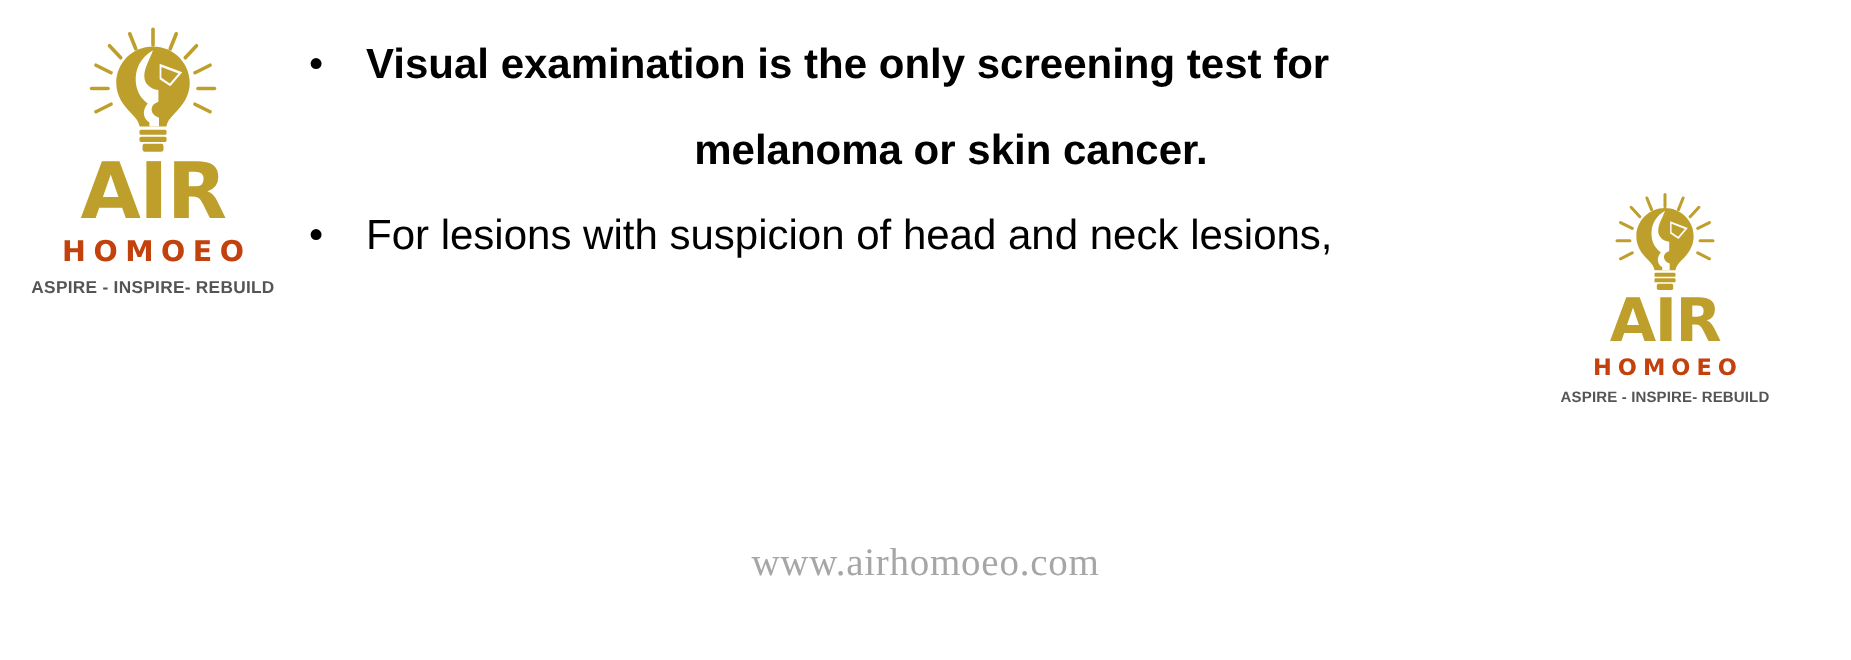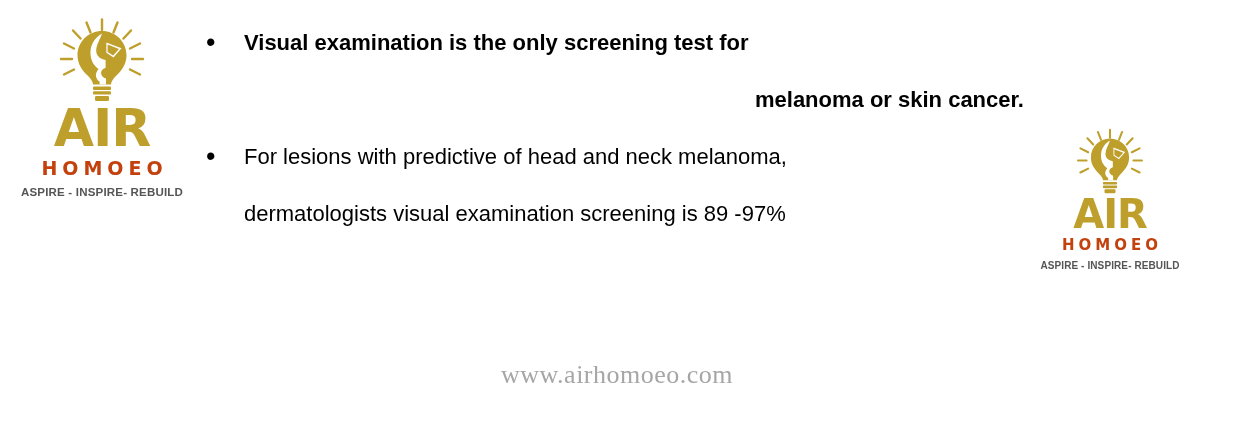--- a/index.html
+++ b/index.html
@@ -97,31 +97,31 @@
     line-height: 57px;
     color: #000000;
     text-align: left;
     padding-left: 10px;
     box-sizing: border-box;
   }
   .bullet-text {
     flex: 1 1 auto;
     font-family: "Liberation Sans", sans-serif;
     color: #000000;
-    font-size: 22px;
+    font-size: 28px;
     line-height: 57px;
     text-align: justify;
     -webkit-hyphens: none;
     hyphens: none;
   }
   .bullet-text.is-bold {
     font-weight: 700;
   }
   .bullet-text > span { display: block; }
-  .bullet-text > span.last-line { text-align: right; }
+  .bullet-text > span.last-line { text-align: center; }
 
   
   .footer-url {
     position: absolute;
     left: 0;
     top: 360px;
     width: 1234px;
     text-align: center;
     font-family: "Liberation Serif", serif;
     font-size: 26px;
@@ -168,22 +168,21 @@
       <div class="bullet-marker">•</div>
       <div class="bullet-text is-bold">
         <span>Visual examination is the only screening test for</span>
         <span class="last-line">melanoma or skin cancer.</span>
       </div>
     </div>
 
     <div class="bullet-row">
       <div class="bullet-marker">•</div>
       <div class="bullet-text">
-        <span>For lesions with predictive of head and neck melanoma,</span>
-        <span>dermatologists visual examination screening is 89 -97%</span>
+        <span>For lesions with suspicion of head and neck lesions,</span>
       </div>
     </div>
 
   </div>
 
   <div class="logo logo-right">
     <svg class="logo-mark" viewBox="0 0 118 86">
       <g stroke="#BE9F2B" stroke-width="2.6" stroke-linecap="round">
         <line x1="59" y1="1.5" x2="59" y2="12"></line>
         <line x1="43.5" y1="4.5" x2="47.5" y2="14.5"></line>

